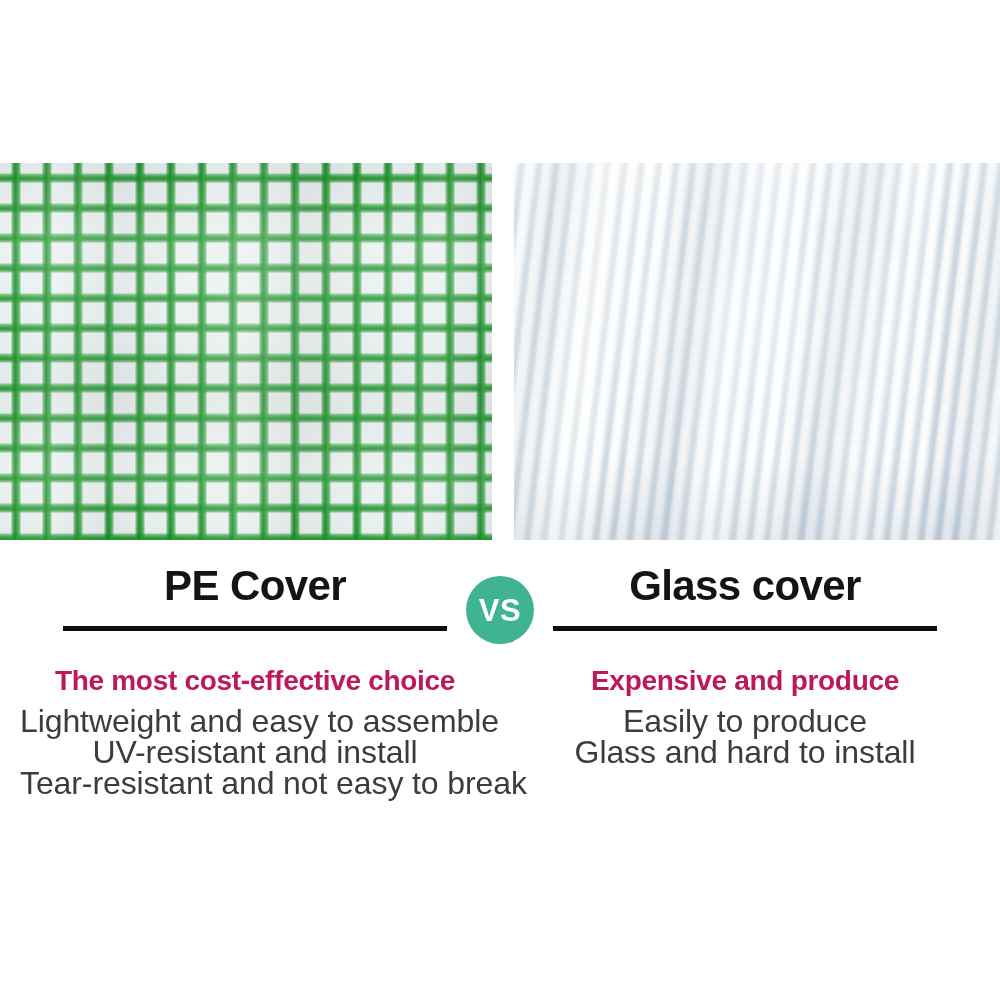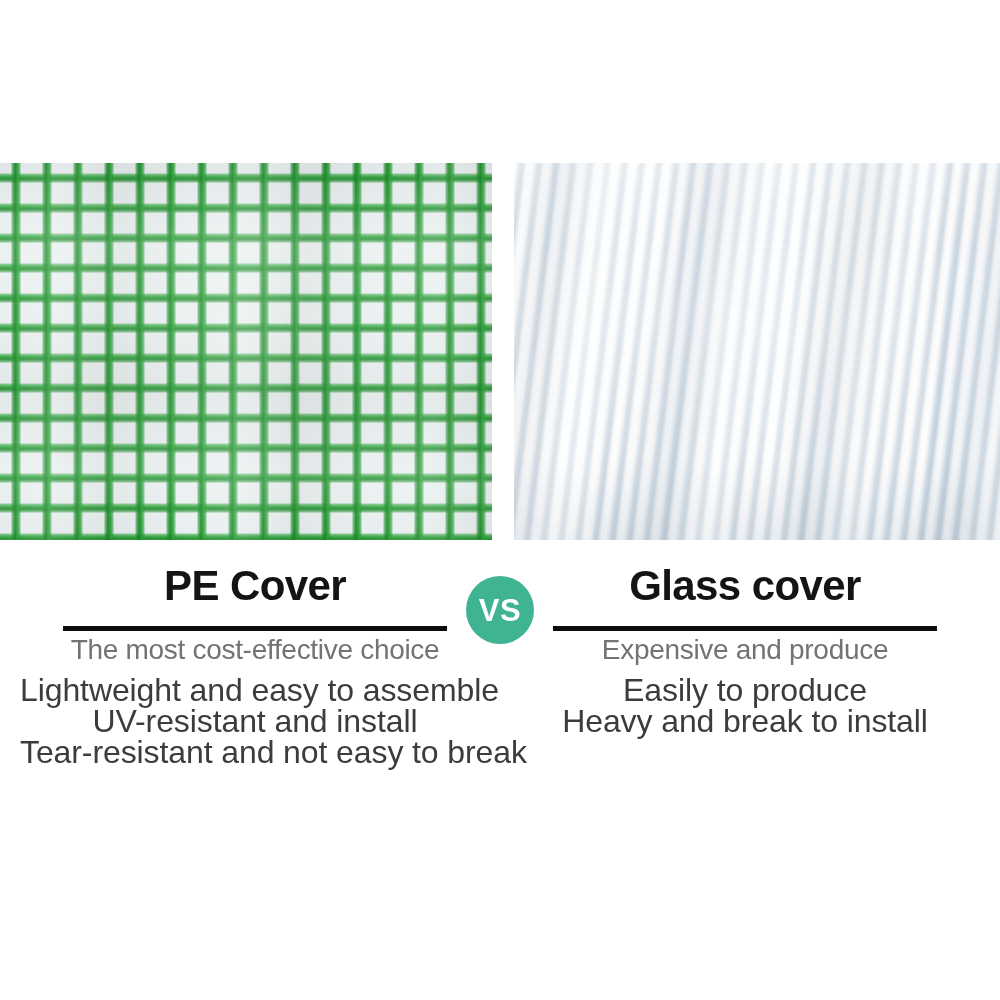--- a/index.html
+++ b/index.html
@@ -188,24 +188,24 @@
 
   .rule {
     height: 5px;
     background: #0d0d0d;
     margin: 10px auto 0 auto;
     width: 384px;
   }
 
   .subheading {
     margin: 0;
-    padding-top: 2px;
+    padding-top: 33px;
     font-size: 28px;
-    font-weight: 400;
-    color: #737373;
+    font-weight: 700;
+    color: #be185d;
     letter-spacing: -0.3px;
     line-height: 34px;
   }
 
   .bullets {
     margin: 0;
     padding: 8px 0 0 0;
     list-style: none;
   }
   .bullets li {
@@ -270,21 +270,21 @@
         <li>Tear-resistant and not easy to break</li>
       </ul>
     </div>
 
     <div class="col col-right">
       <h2 class="heading">Glass cover</h2>
       <div class="rule"></div>
       <p class="subheading">Expensive and produce</p>
       <ul class="bullets">
         <li>Easily to produce</li>
-        <li>Heavy and break to install</li>
+        <li>Glass and hard to install</li>
       </ul>
     </div>
 
   </div>
 
   <div class="vs-badge">
     <span>VS</span>
   </div>
 
 </div>

